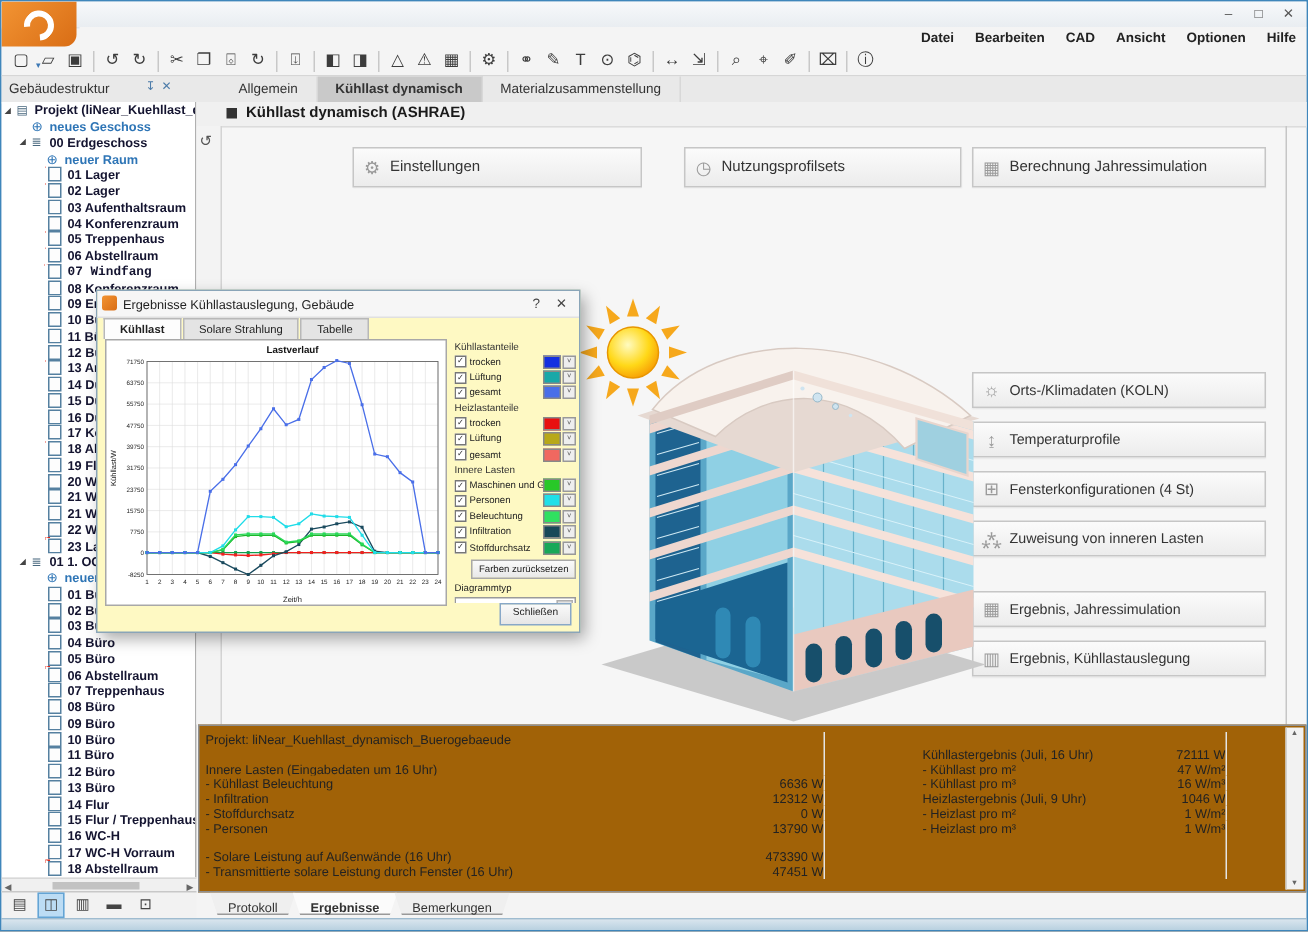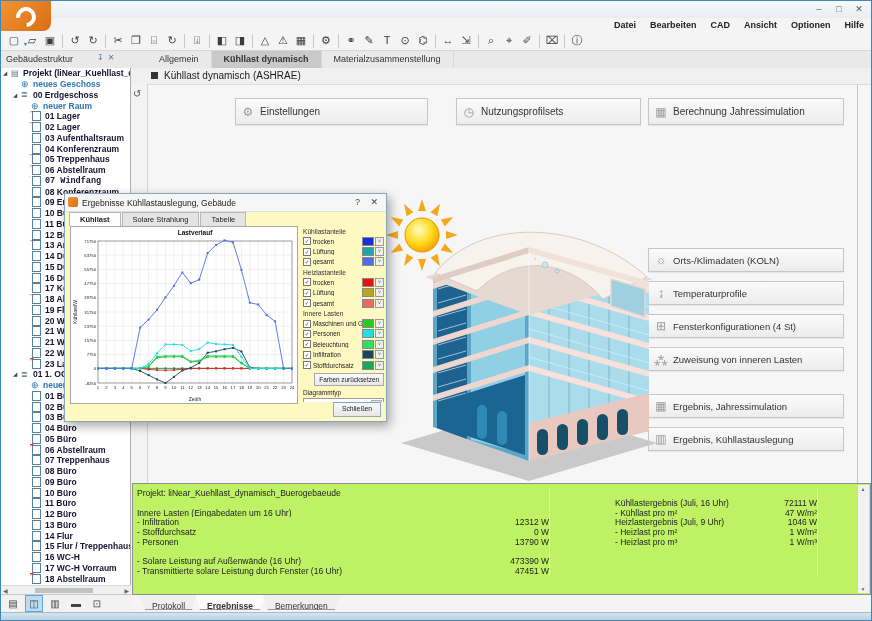--- a/index.html
+++ b/index.html
@@ -39,29 +39,29 @@
   .sb-hscroll{position:absolute;left:0;top:584px;width:130px;height:9px;background:#f0f0f0;border-top:1px solid #d8d8d8;font-size:6px;color:#666;}
   .sb-thumb{position:absolute;left:34px;top:2px;width:58px;height:5px;background:#c2c2c2;}
   .sb-arrow{position:absolute;top:1px;}
   .sb-icons{position:absolute;left:0;top:593px;width:130px;height:18px;background:#f2f2f2;border-top:1px solid #c8c8c8;display:flex;align-items:center;padding-left:3px;box-sizing:border-box;}
   .sbi{width:16px;height:15px;margin-right:3px;text-align:center;line-height:15px;font-size:10px;color:#444;border:1px solid transparent;}
   .sbi.active{background:#bcdcf4;border:1px solid #64a4d4;}
   
   .main{position:absolute;left:130px;top:67px;width:742px;height:415px;background:#f6f6f6;}
   .main-hdr{position:absolute;left:0;top:0;width:100%;height:16px;background:#f0f0f0;border-bottom:1px solid #dcdcdc;}
   .main-hdr-icon{position:absolute;left:20px;top:4px;width:7px;height:7px;background:#333;}
-  .main-hdr-title{position:absolute;left:33px;top:2px;font-size:10px;font-weight:400;color:#1a1a1a;}
+  .main-hdr-title{position:absolute;left:33px;top:2px;font-size:10px;font-weight:700;color:#1a1a1a;}
   .main-side{position:absolute;left:0;top:16px;width:16px;height:399px;background:#f3f3f3;border-right:1px solid #d4d4d4;}
   .refresh-ic{position:absolute;left:2px;top:4px;font-size:10px;color:#555;}
   .main-vline{position:absolute;left:726px;top:16px;width:1px;height:399px;background:#c6c6c6;}
   .ui-btn{position:absolute;height:27px;background:linear-gradient(#fbfbfb,#ececec);border:1px solid #c6c6c6;display:flex;align-items:center;font-size:10px;color:#333;box-sizing:border-box;box-shadow:0 1px 1px rgba(0,0,0,.06);}
   .ui-btn .bicon{width:24px;text-align:center;font-size:12px;color:#9a9a9a;}
   .ui-btn-sm{height:24px;font-size:9.5px;}
   
-  .results{position:absolute;left:131px;top:482px;width:739px;height:112px;background:#bef264;border:1px solid #8e8e8e;box-sizing:border-box;overflow:hidden;}
+  .results{position:absolute;left:131px;top:482px;width:739px;height:112px;background:#a16207;border:1px solid #8e8e8e;box-sizing:border-box;overflow:hidden;}
   .rwrap{position:absolute;left:4px;top:4px;right:14px;}
   .rrow{display:grid;grid-template-columns:348px 64px 66px 156px 46px 1fr;height:9.75px;}
   .rcell{font-size:8.5px;color:#222;white-space:nowrap;overflow:hidden;}
   .rval{text-align:right;}
   .rc4{border-left:1px solid #e4e4e4;padding-left:4px;box-sizing:border-box;}
   .rc5{}
   .rc6{border-left:1px solid #e4e4e4;}
   .rscroll{position:absolute;right:1px;top:1px;width:11px;height:108px;background:#f2f2f2;border-left:1px solid #d0d0d0;}
   .rs-arrow{position:absolute;left:0;width:10px;text-align:center;font-size:5px;color:#666;}
   
@@ -957,20 +957,28 @@
         </div>
         <div class="rrow">
           <div class="rcell">Innere Lasten (Eingabedaten um 16 Uhr)</div>
           <div class="rcell rval"></div>
           <div class="rcell rc4"></div>
           <div class="rcell rc5">- Kühllast pro m²</div>
           <div class="rcell rval">47 W/m²</div>
           <div class="rcell rc6"></div>
         </div>
         <div class="rrow">
+          <div class="rcell">- Kühllast Beleuchtung</div>
+          <div class="rcell rval">6636 W</div>
+          <div class="rcell rc4"></div>
+          <div class="rcell rc5">- Kühllast pro m³</div>
+          <div class="rcell rval">16 W/m³</div>
+          <div class="rcell rc6"></div>
+        </div>
+        <div class="rrow">
           <div class="rcell">- Infiltration</div>
           <div class="rcell rval">12312 W</div>
           <div class="rcell rc4"></div>
           <div class="rcell rc5">Heizlastergebnis (Juli, 9 Uhr)</div>
           <div class="rcell rval">1046 W</div>
           <div class="rcell rc6"></div>
         </div>
         <div class="rrow">
           <div class="rcell">- Stoffdurchsatz</div>
           <div class="rcell rval">0 W</div>

